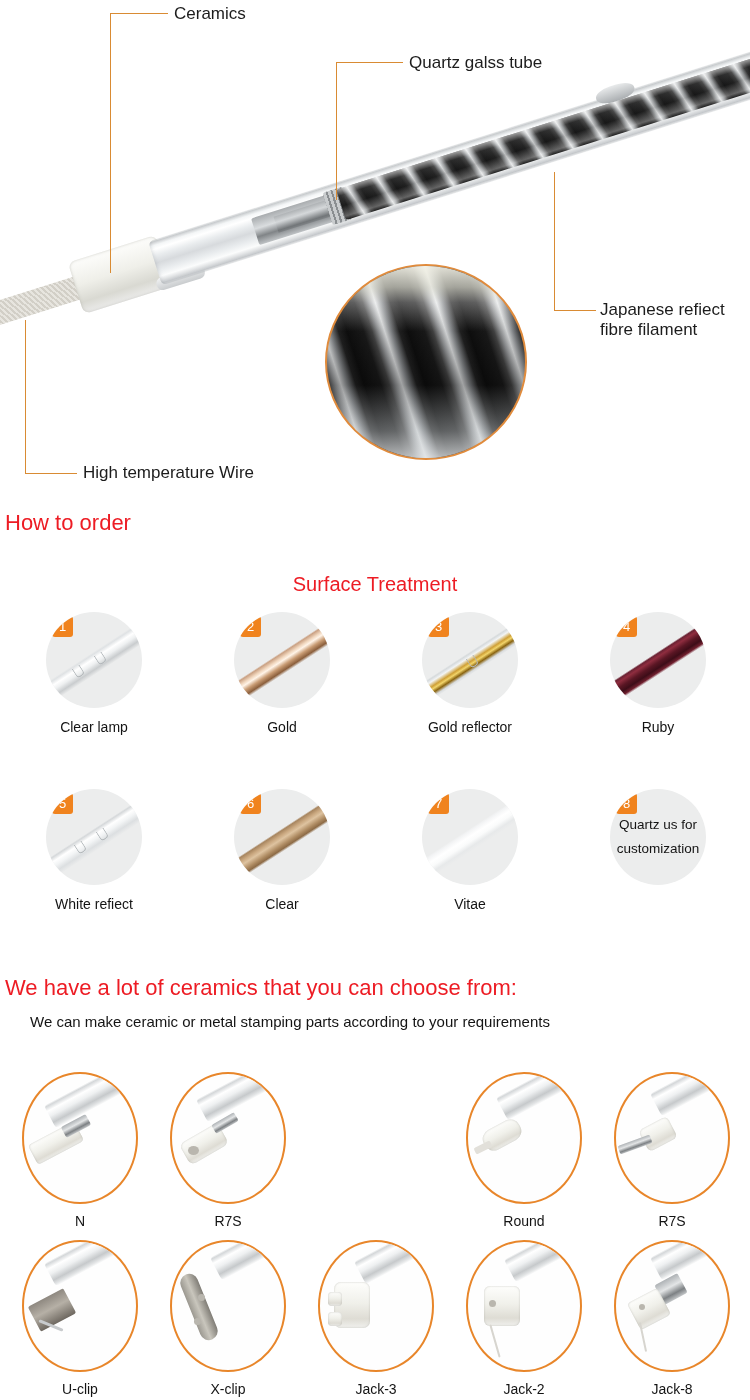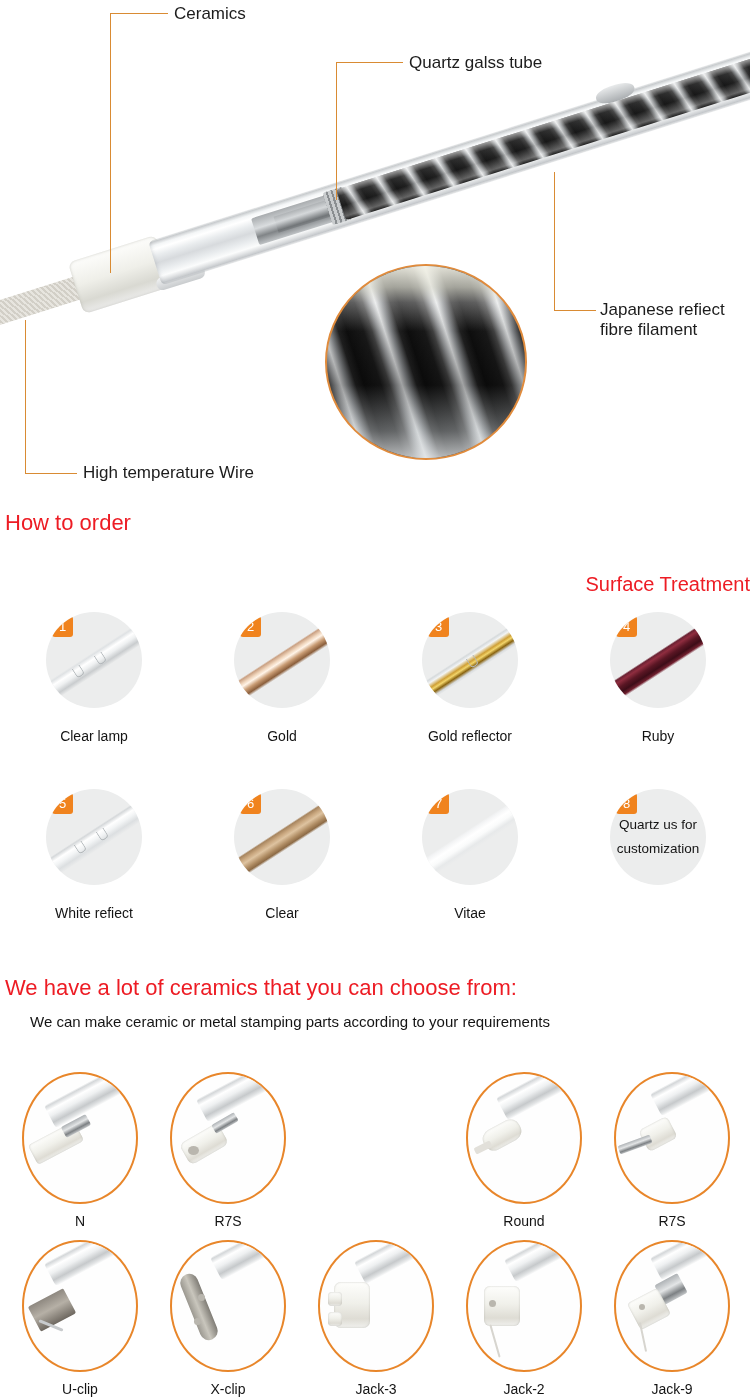--- a/index.html
+++ b/index.html
@@ -196,21 +196,21 @@
   .red-heading {
     position: absolute;
     color: #ED1C24;
     font-family: "Liberation Sans", sans-serif;
     font-size: 22px;
     white-space: nowrap;
   }
   .red-center {
     position: absolute;
     width: 750px;
-    text-align: right;
+    text-align: center;
     color: #ED1C24;
     font-size: 20px;
     font-family: "Liberation Sans", sans-serif;
   }
   .sub-note {
     position: absolute;
     font-size: 15px;
     color: #141414;
     white-space: nowrap;
   }
@@ -290,21 +290,21 @@
     background: #F0831E;
     border-radius: 3px;
     color: #ffffff;
     font-size: 13px;
     line-height: 21px;
     text-align: center;
     font-family: "Liberation Sans", sans-serif;
     z-index: 4;
   }
   .st-label {
-    margin-top: 20px;
+    margin-top: 11px;
     font-size: 14px;
     color: #141414;
     font-family: "Liberation Sans", sans-serif;
   }
   .st-inner-text {
     position: absolute;
     left: 0; top: 0;
     width: 96px; height: 96px;
     display: flex;
     flex-direction: column;
@@ -582,15 +582,15 @@
   </div>
 
   <div class="cer-cell" style="left:597px; top:168px;">
     <div class="cer-circle">
       <div class="cer-tube" style="left:40px; top:14px; width:110px;"></div>
       <div class="cer-metal" style="left:42px; top:36px; width:26px; height:22px; transform:rotate(-28deg);"></div>
       <div class="cer-cap" style="left:16px; top:52px; width:34px; height:30px; transform:rotate(-28deg); border-radius:4px;"></div>
       <div class="cer-hole" style="left:23px; top:62px; width:6px; height:6px;"></div>
       <div class="cer-wire" style="left:26px; top:80px; width:2px; height:30px; transform:rotate(-12deg);"></div>
     </div>
-    <div class="cer-label">Jack-9</div>
+    <div class="cer-label">Jack-8</div>
   </div>
 </div>
 
 </body></html>

